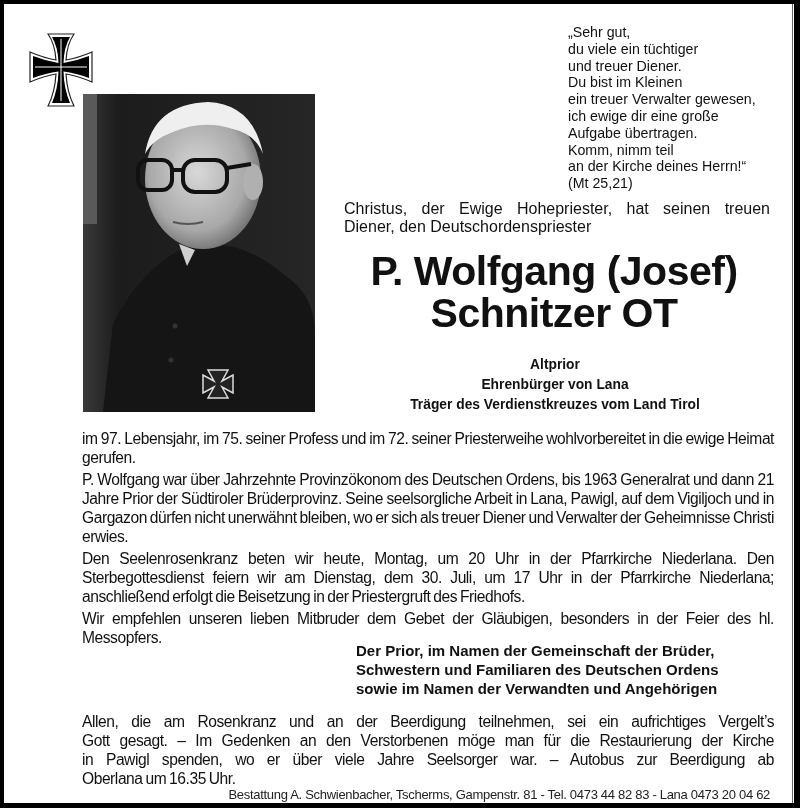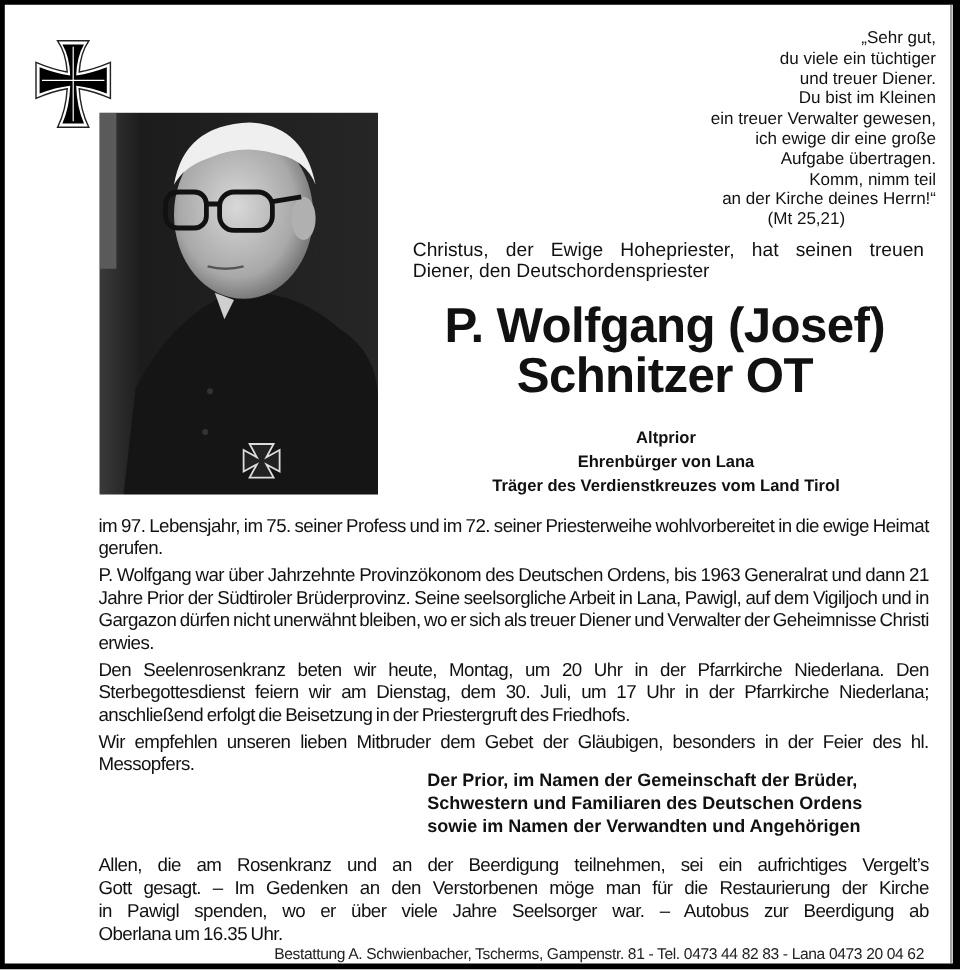--- a/index.html
+++ b/index.html
@@ -3,22 +3,22 @@
 <meta charset="utf-8">
 <style>
   html, body { margin: 0; padding: 0; background: #fff; }
   body { width: 800px; height: 808px; position: relative; overflow: hidden; font-family: "Liberation Sans", sans-serif; color: #111; }
   .frame { position: absolute; left: 0; top: 0; width: 800px; height: 808px; box-sizing: border-box; border-top: 4px solid #000; border-left: 4px solid #000; border-right: 6px solid #000; border-bottom: 5px solid #000; }
   .inner-line { position: absolute; right: 7px; top: 4px; bottom: 5px; width: 1px; background: #666; }
 
   .cross { position: absolute; left: 26px; top: 30px; width: 70px; height: 80px; }
 
   .quote { position: absolute; left: 568px; top: 24px; width: 212px; font-size: 14.2px; line-height: 16.8px; }
-  .quote .ql { display: block; white-space: nowrap; text-align: right; }
-  .quote .ref { display: block; text-align: center; padding-right: 4px; }
+  .quote .ql { display: block; white-space: nowrap; }
+  .quote .ref { display: block; text-align: left; padding-right: 4px; }
 
   .photo { position: absolute; left: 83px; top: 94px; width: 232px; height: 318px; background: #1a1a1a; overflow: hidden; }
 
   .intro { position: absolute; left: 344px; top: 200px; width: 426px; font-size: 16px; line-height: 18px; text-align: justify; text-align-last: left; }
   .intro .l1 { display: block; text-align: justify; text-align-last: justify; }
 
   .name { position: absolute; left: 334px; top: 250px; width: 440px; text-align: center; font-weight: bold; font-size: 41px; line-height: 42px; letter-spacing: -0.5px; }
   .name span { display: block; }
 
   .titles { position: absolute; left: 330px; top: 355px; width: 450px; text-align: center; font-weight: bold; font-size: 13.8px; line-height: 20px; }

